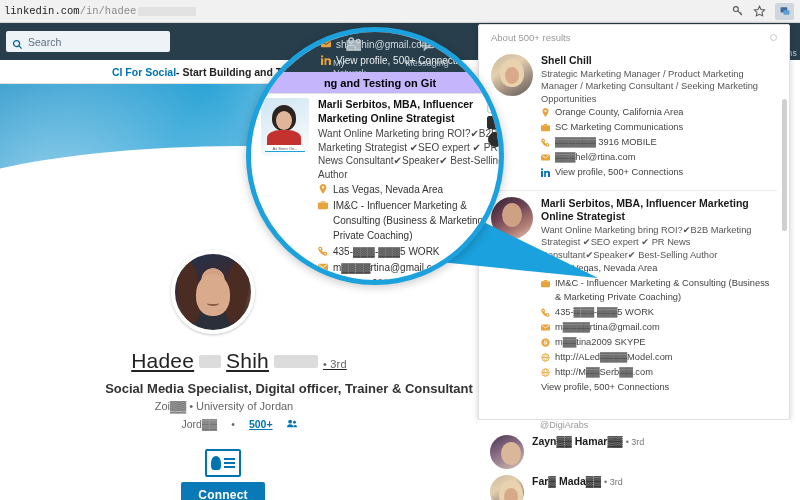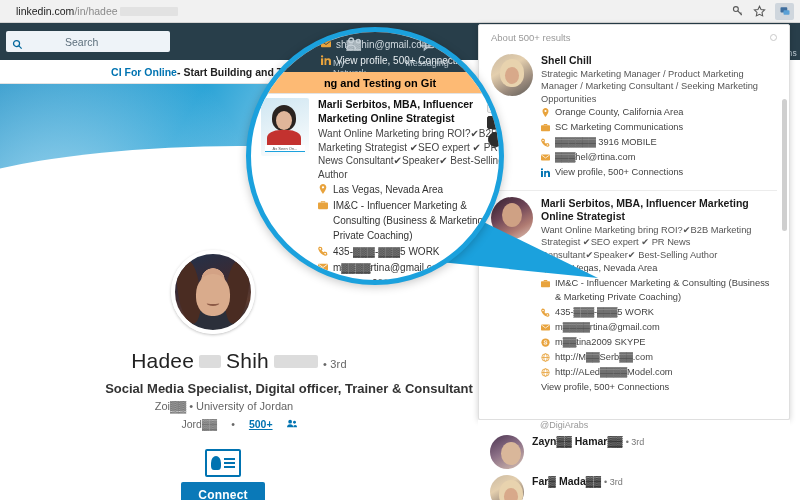--- a/index.html
+++ b/index.html
@@ -13,40 +13,40 @@
 
   
   .browser-bar {
     position: absolute; left:0; top:0; width:800px; height:23px;
     background:#f1f1f1; border-bottom:1px solid #d4d4d4;
     display:flex; align-items:center;
   }
   .url-box {
     margin-left:0px; height:17px; flex:1;
     display:flex; align-items:center;
-    font-size:10.5px; color:#222; padding-left:16px;
+    font-size:10.5px; color:#222; padding-left:4px;font-family:Liberation Mono, monospace;
   }
   .url-host { color:#1c1c1c; }
   .url-path { color:#8a8a8a; }
   .url-redact { display:inline-block; width:58px; height:9px; background:#e2e2e2; margin-left:2px; vertical-align:middle; border-radius:1px;}
   .chrome-icons { display:flex; align-items:center; gap:9px; padding-right:6px; }
   .chrome-icon { width:13px; height:13px; color:#5a5a5a; display:flex; align-items:center; justify-content:center;}
   .chrome-ext { width:19px; height:17px; background:#cfd6dd; border-radius:2px; display:flex; align-items:center; justify-content:center;}
 
   
   .li-nav {
     position:absolute; left:0; top:23px; width:800px; height:37px;
     background:#283e4a; display:flex; align-items:center;
   }
   .li-search {
     margin-left:6px; width:164px; height:21px; background:#eef3f8;
     border-radius:2px; display:flex; align-items:center; padding:0 6px; gap:5px;
   }
   .li-search .mag { width:11px; height:11px; color:#00669c; }
-  .li-search-label { font-size:10.5px; color:#5d6f7c;margin-left:37px; }
+  .li-search-label { font-size:10.5px; color:#5d6f7c; }
   .li-nav-items { margin-left:auto; display:flex; align-items:center; gap:24px; padding-right:8px; }
   .li-nav-item { display:flex; flex-direction:column; align-items:center; color:#b9c6cf; width:38px;}
   .li-nav-item svg { width:17px; height:17px; }
   .li-nav-label { font-size:8.5px; margin-top:1px; letter-spacing:.1px; }
 
   
   .promo {
     position:absolute; left:0; top:60px; width:478px; height:24px;
     background:#fff; border-bottom:1px solid #e3e3e3;
     display:flex; align-items:center; justify-content:center;
@@ -84,21 +84,21 @@
   .avatar .hair-r { right:3px; transform:rotate(8deg);}
   .avatar .face {
     position:absolute; left:50%; top:20px; transform:translateX(-50%);
     width:34px; height:42px; background:#d9ab8c; border-radius:48% 48% 45% 45%;
   }
   .avatar .smile { position:absolute; left:50%; top:46px; transform:translateX(-50%); width:13px; height:6px; border-bottom:2px solid #8c5a46; border-radius:0 0 60% 60%;}
 
   .pname {
     position:absolute; left:0; top:265px; width:478px; text-align:center;
     font-size:21px; color:#222; font-weight:300; letter-spacing:.2px;
-    display:flex; align-items:baseline; justify-content:center; gap:5px;
+    display:flex; align-items:baseline; justify-content:center; gap:5px;text-decoration:underline;
   }
   .pname b { font-weight:400; }
   .redact { display:inline-block; background:#dcdcdc; border-radius:2px; vertical-align:middle; }
   .deg { font-size:11px; color:#666; }
   .pheadline { position:absolute; left:0; top:297px; width:578px; text-align:center; font-size:13px; font-weight:bold; color:#333; }
   .pedu { position:absolute; left:0; top:316px; width:448px; text-align:center; font-size:11px; color:#666; }
   .ploc { position:absolute; left:0; top:334px; width:478px; text-align:center; font-size:10.5px; color:#666; display:flex; align-items:center; justify-content:center; gap:14px;}
   .ploc .conn { color:#0073b1; font-weight:bold;text-decoration:underline; }
 
   .card-icon {
@@ -169,21 +169,21 @@
   }
   .lens-inner { position:absolute; left:0; top:0; width:258px; height:258px; }
   .lens-top {
     position:absolute; left:0; top:0; width:258px; height:40px; background:#283e4a;
   }
   .lens-nav { position:absolute; left:8px; top:2px; display:flex; gap:34px; color:#b9c6cf; }
   .lens-nav .it { display:flex; flex-direction:column; align-items:center; width:40px;}
   .lens-nav svg { width:19px; height:19px; }
   .lens-nav .lbl { font-size:9px; margin-top:1px; }
   .lens-banner {
-    position:absolute; left:0; top:40px; width:258px; height:22px; background:#fdba74;
+    position:absolute; left:0; top:40px; width:258px; height:22px; background:#c4b5fd;
     border-bottom:1px solid #e3e3e3;
     display:flex; align-items:center; justify-content:center; font-size:11px; font-weight:bold; white-space:nowrap;
   }
   .lens-result { position:absolute; left:10px; top:66px; width:244px; display:flex; gap:9px; }
   .lens-av { width:48px; height:58px; flex:none; position:relative; background:linear-gradient(160deg,#cfe6f2 0%, #e8f3f8 55%, #ffffff 100%); border-radius:2px; overflow:hidden;}
   .lens-av .head { position:absolute; left:11px; top:7px; width:24px; height:26px; background:#2a2320; border-radius:50% 50% 45% 45%; }
   .lens-av .faceL { position:absolute; left:15px; top:13px; width:16px; height:19px; background:#e0b69a; border-radius:50%; }
   .lens-av .body { position:absolute; left:6px; top:32px; width:34px; height:20px; background:#c3322f; border-radius:40% 40% 0 0; }
   .lens-av .cap { position:absolute; left:4px; bottom:4px; width:40px; height:7px; background:#fff; border-bottom:1px solid #1ba1dd; font-size:4px; color:#555; text-align:center; line-height:7px; overflow:hidden;}
   .lens-badges { position:absolute; right:0; top:2px; width:20px; display:flex; flex-direction:column; align-items:center; gap:3px;}
@@ -277,21 +277,21 @@
               <path d="M6 10a6 6 0 0112 0v5l2 2H4l2-2z"></path>
               <path d="M10 19a2 2 0 004 0"></path>
             </svg>
         </span>
         <span class="li-nav-label">Notifications</span>
       </div>
     </div>
   </div>
 
   <div class="promo">
-    <span class="blue">CI For Online</span>
+    <span class="blue">CI For Social</span>
     <span class="dark"> - Start Building and Testing on GitHub</span>
   </div>
 
   <div class="profile-wrap">
     <div class="cover"></div>
 
     <div class="avatar">
       <span class="hair-l"></span>
       <span class="hair-r"></span>
       <span class="face"></span>
@@ -447,31 +447,31 @@
             <span>m▓▓tina2009 SKYPE</span>
           </div>
           <div class="r-line">
             <span class="ico orange">
               <svg viewBox="0 0 12 12" fill="none" stroke="currentColor" stroke-width="1.1">
                   <circle cx="6" cy="6" r="5"></circle>
                   <ellipse cx="6" cy="6" rx="2.3" ry="5"></ellipse>
                   <path d="M1.2 6h9.6"></path>
                 </svg>
             </span>
-            <span>http://M▓▓Serb▓▓.com</span>
+            <span>http://ALed▓▓▓▓Model.com</span>
           </div>
           <div class="r-line">
             <span class="ico orange">
               <svg viewBox="0 0 12 12" fill="none" stroke="currentColor" stroke-width="1.1">
                   <circle cx="6" cy="6" r="5"></circle>
                   <ellipse cx="6" cy="6" rx="2.3" ry="5"></ellipse>
                   <path d="M1.2 6h9.6"></path>
                 </svg>
             </span>
-            <span>http://ALed▓▓▓▓Model.com</span>
+            <span>http://M▓▓Serb▓▓.com</span>
           </div>
           <div class="r-line">
 
             <span>View profile, 500+ Connections</span>
           </div>
         </div>
       </div>
 
     </div>
 

